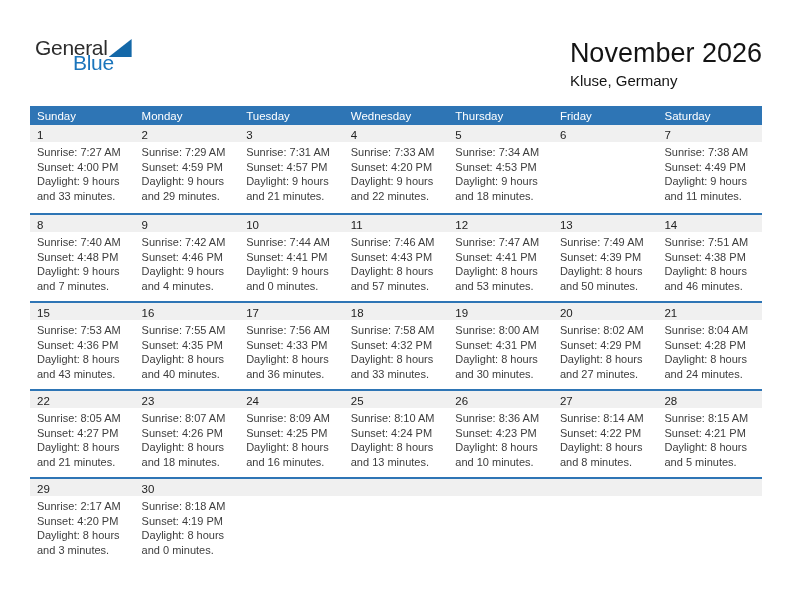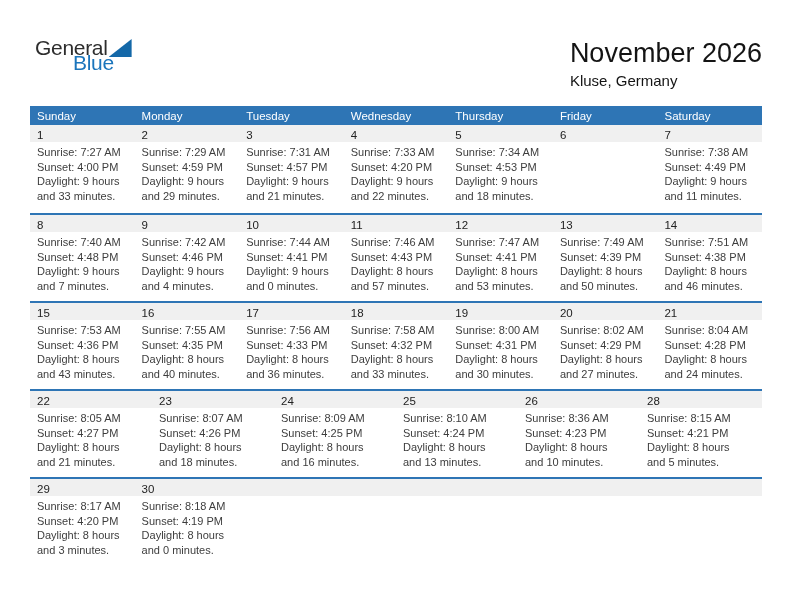--- a/index.html
+++ b/index.html
@@ -296,33 +296,41 @@
           </div>
           <div class="day-cell">
             <div class="day-strip"><span class="day-num">26</span></div>
             <div class="day-info">
               <div class="sunrise">Sunrise: 8:36 AM</div>
               <div class="sunset">Sunset: 4:23 PM</div>
               <div class="daylight">Daylight: 8 hours and 10 minutes.</div>
             </div>
           </div>
           <div class="day-cell">
+            <div class="day-strip"><span class="day-num">27</span></div>
+            <div class="day-info">
+              <div class="sunrise">Sunrise: 8:14 AM</div>
+              <div class="sunset">Sunset: 4:22 PM</div>
+              <div class="daylight">Daylight: 8 hours and 8 minutes.</div>
+            </div>
+          </div>
+          <div class="day-cell">
             <div class="day-strip"><span class="day-num">28</span></div>
             <div class="day-info">
               <div class="sunrise">Sunrise: 8:15 AM</div>
               <div class="sunset">Sunset: 4:21 PM</div>
               <div class="daylight">Daylight: 8 hours and 5 minutes.</div>
             </div>
           </div>
         </div>
         <div class="week-row">
           <div class="day-cell">
             <div class="day-strip"><span class="day-num">29</span></div>
             <div class="day-info">
-              <div class="sunrise">Sunrise: 8:17 AM</div>
+              <div class="sunrise">Sunrise: 2:17 AM</div>
               <div class="sunset">Sunset: 4:20 PM</div>
               <div class="daylight">Daylight: 8 hours and 3 minutes.</div>
             </div>
           </div>
           <div class="day-cell">
             <div class="day-strip"><span class="day-num">30</span></div>
             <div class="day-info">
               <div class="sunrise">Sunrise: 8:18 AM</div>
               <div class="sunset">Sunset: 4:19 PM</div>
               <div class="daylight">Daylight: 8 hours and 0 minutes.</div>

